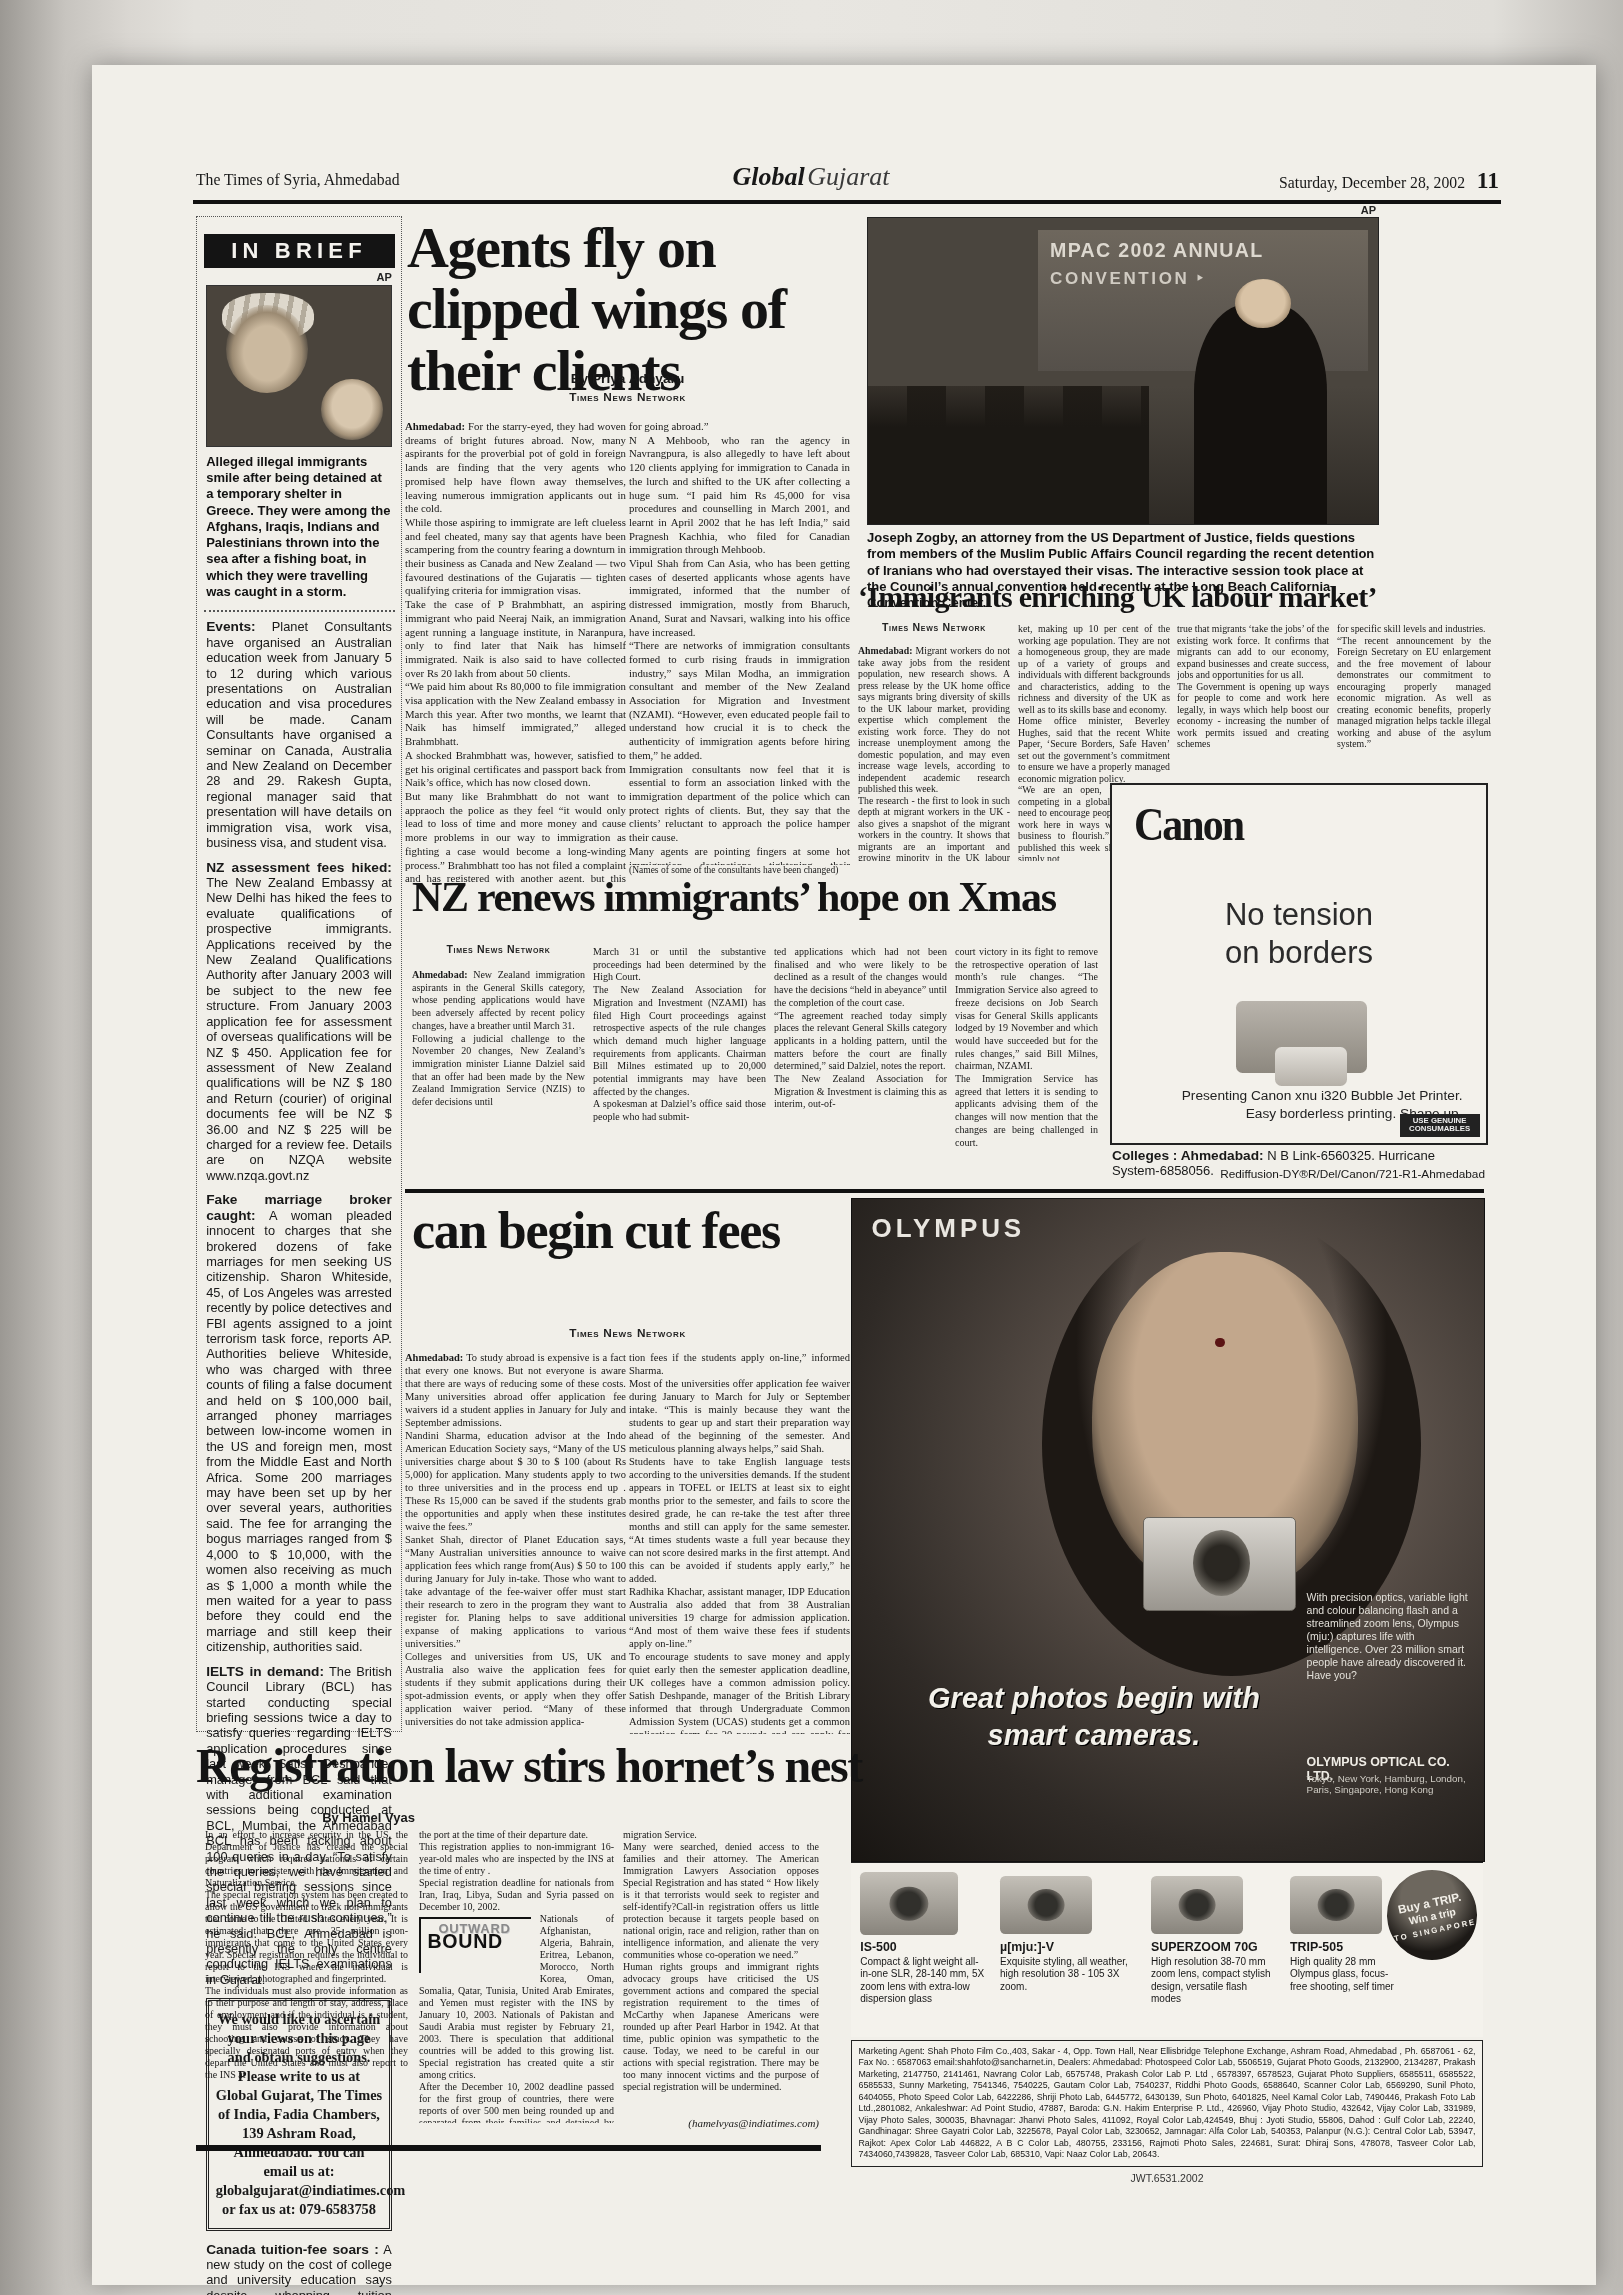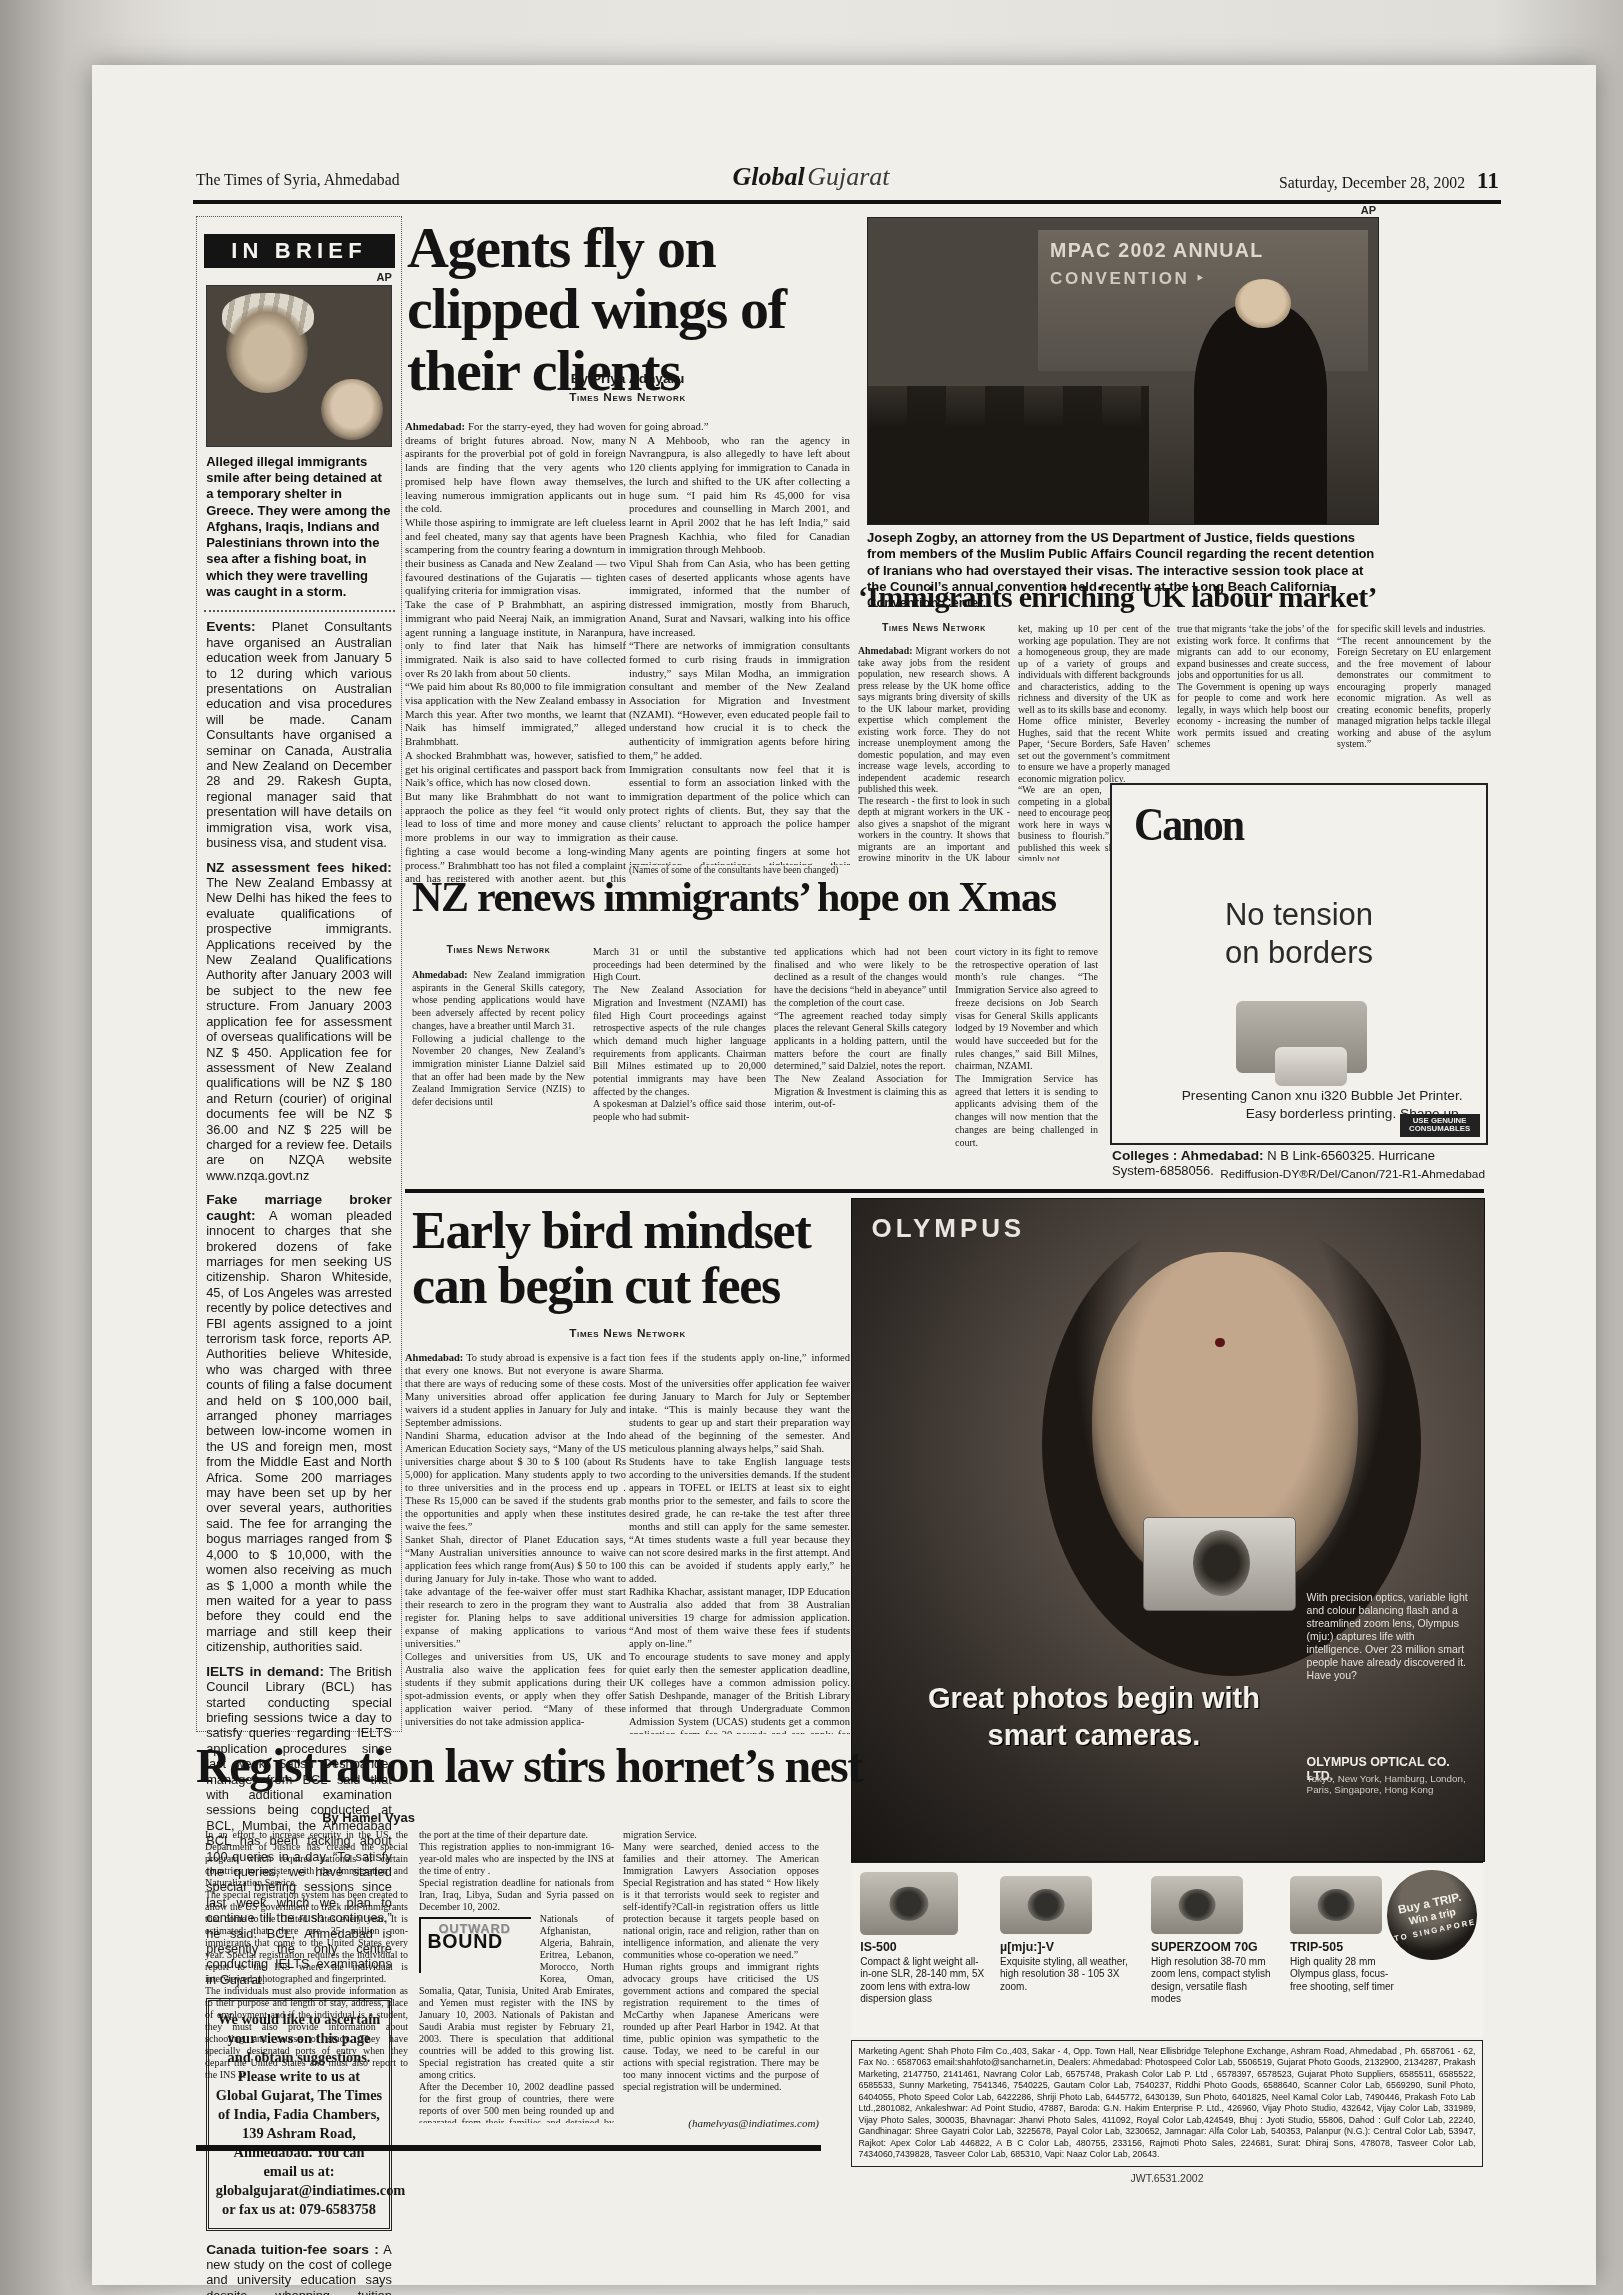--- a/index.html
+++ b/index.html
@@ -57,21 +57,21 @@
   .canon-contact b{font-size:13.7px;}
   .canon-agency{font-family:"Liberation Sans",sans-serif;font-size:11.8px;text-align:right;}
   
   #olyphoto{background:radial-gradient(circle at 62% 38%,#8a7a6e 0 10%,#5a5049 30%,#2f2a26 70%,#181512 100%);overflow:hidden;}
   .oly-logo{font-family:"Liberation Sans",sans-serif;font-weight:bold;color:#e9e6e0;font-size:26px;letter-spacing:3.9px;}
   .oly-face{position:absolute;left:38%;top:8%;width:42%;height:52%;background:radial-gradient(ellipse at 50% 40%,#c2a78c 0 48%,#8e7a64 68%,transparent 80%);border-radius:48%;}
   .oly-hair{position:absolute;left:30%;top:2%;width:60%;height:70%;background:radial-gradient(ellipse at 50% 30%,transparent 0 40%,#1d1814 58% 100%);border-radius:50%;}
   .oly-bindi{position:absolute;left:57.5%;top:21%;width:9.2px;height:9.2px;background:#5a1414;border-radius:50%;}
   .oly-cam{position:absolute;left:46%;top:48%;width:24%;height:14%;background:linear-gradient(180deg,#d8d5cf,#9a968f);border-radius:5.2px;border:1.3px solid #6a665f;}
   .oly-lens{position:absolute;left:54%;top:50%;width:9%;height:10%;background:radial-gradient(circle,#2a2722 0 40%,#6e6a62 70%,#c9c5be 100%);border-radius:50%;}
-  .oly-slogan{font-family:"Liberation Sans",sans-serif;font-weight:bold;color:#f3f1ea;font-size:29px;line-height:37px;text-shadow:1.3px 1.3px 0 #000;}
+  .oly-slogan{font-family:"Liberation Sans",sans-serif;font-weight:bold;font-style:italic;color:#f3f1ea;font-size:29px;line-height:37px;text-shadow:1.3px 1.3px 0 #000;}
   .oly-blurb{font-family:"Liberation Sans",sans-serif;color:#e4e1da;font-size:10.5px;line-height:13px;}
   .oly-co{font-family:"Liberation Sans",sans-serif;font-weight:bold;color:#f0ede6;font-size:12.4px;}
   .oly-cities{font-family:"Liberation Sans",sans-serif;color:#cfccc4;font-size:9.8px;}
   #olystrip{background:#f4f2ec;border-top:1.3px solid #222;}
   .cam-name{font-family:"Liberation Sans",sans-serif;font-weight:bold;font-size:12.4px;}
   .cam-desc{font-family:"Liberation Sans",sans-serif;font-size:10px;line-height:12.4px;}
   .cam-pic{background:linear-gradient(180deg,#c4c0b8,#88847c);border-radius:5.2px;position:relative;}
   .cam-pic::after{content:"";position:absolute;left:50%;top:50%;width:40%;height:55%;transform:translate(-50%,-50%);border-radius:50%;background:radial-gradient(circle,#31302c 0 45%,#75716a 75%,#d6d3cc 100%);}
   .trip-badge{background:radial-gradient(circle at 50% 30%,#6d675e 0 35%,#1c1916 70%);border-radius:50%;color:#f2efe8;font-family:"Liberation Sans",sans-serif;font-weight:bold;text-align:center;}
   .dealers{font-family:"Liberation Sans",sans-serif;font-size:8.8px;line-height:11.5px;text-align:justify;border:1.3px solid #222;padding:5.2px 6.5px;background:#f4f2ec;}
@@ -186,21 +186,20 @@
 The New Zealand Association for Migration and Investment (NZAMI) has filed High Court proceedings against retrospective aspects of the rule changes which demand much higher language requirements from applicants. Chairman Bill Milnes estimated up to 20,000 potential immigrants may have been affected by the changes.
 A spokesman at Dalziel’s office said those people who had submit-</div>
   <div class="abs bt nz" style="left:774px;top:946px;width:173px;height:238px;">ted applications which had not been finalised and who were likely to be declined as a result of the changes would have the decisions “held in abeyance” until the completion of the court case.
 “The agreement reached today simply places the relevant General Skills category applicants in a holding pattern, until the matters before the court are finally determined,” said Dalziel, notes the report.
 The New Zealand Association for Migration &amp; Investment is claiming this as interim, out-of-</div>
   <div class="abs bt nz" style="left:955px;top:946px;width:143px;height:238px;">court victory in its fight to remove the retrospective operation of last month’s rule changes. “The Immigration Service also agreed to freeze decisions on Job Search visas for General Skills applicants lodged by 19 November and which would have succeeded but for the rules changes,” said Bill Milnes, chairman, NZAMI.
 The Immigration Service has agreed that letters it is sending to applicants advising them of the changes will now mention that the changes are being challenged in court.</div>
   <div class="abs rule" style="left:405px;top:1189px;width:1079px;height:3.9px;"></div>
 
   <div class="abs hl" style="left:412px;top:1203px;width:405px;font-size:52px;">
-    <div>Early bird mindset</div>
     <div>can begin cut fees</div>
   </div>
   <div class="abs tnn" style="left:405px;top:1326px;width:445px;font-size:11.8px;">Times News Network</div>
   <div class="abs bt eb" style="left:405px;top:1351px;width:221px;height:383px;"><b>Ahmedabad:</b><span> To study abroad is expensive is a fact that every one knows. But not everyone is aware that there are ways of reducing some of these costs. Many universities abroad offer application fee waivers id a student applies in January for July and September admissions.
 Nandini Sharma, education advisor at the Indo American Education Society says, “Many of the US universities charge about $ 30 to $ 100 (about Rs 5,000) for application. Many students apply to two to three universities and in the process end up . These Rs 15,000 can be saved if the students grab the opportunities and apply when these institutes waive the fees.”
 Sanket Shah, director of Planet Education says, “Many Australian universities announce to waive application fees which range from(Aus) $ 50 to 100 during January for July in-take. Those who want to take advantage of the fee-waiver offer must start their research to zero in the program they want to register for. Planing helps to save additional expanse of making applications to various universities.”
 Colleges and universities from US, UK and Australia also waive the application fees for students if they submit applications during their spot-admission events, or apply when they offer application waiver period. “Many of these universities do not take admission applica-</span></div>
   <div class="abs bt eb" style="left:629px;top:1351px;width:221px;height:383px;">tion fees if the students apply on-line,” informed Sharma.
 Most of the universities offer application fee waiver during January to March for July or September intake. “This is mainly because they want the students to gear up and start their preparation way ahead of the beginning of the semester. And meticulous planning always helps,” said Shah.
 Students have to take English language tests according to the universities demands. If the student appears in TOFEL or IELTS at least six to eight months prior to the semester, and fails to score the desired grade, he can re-take the test after three months and still can apply for the same semester. “At times students waste a full year because they can not score desired marks in the first attempt. And this can be avoided if students apply early,” he added.

